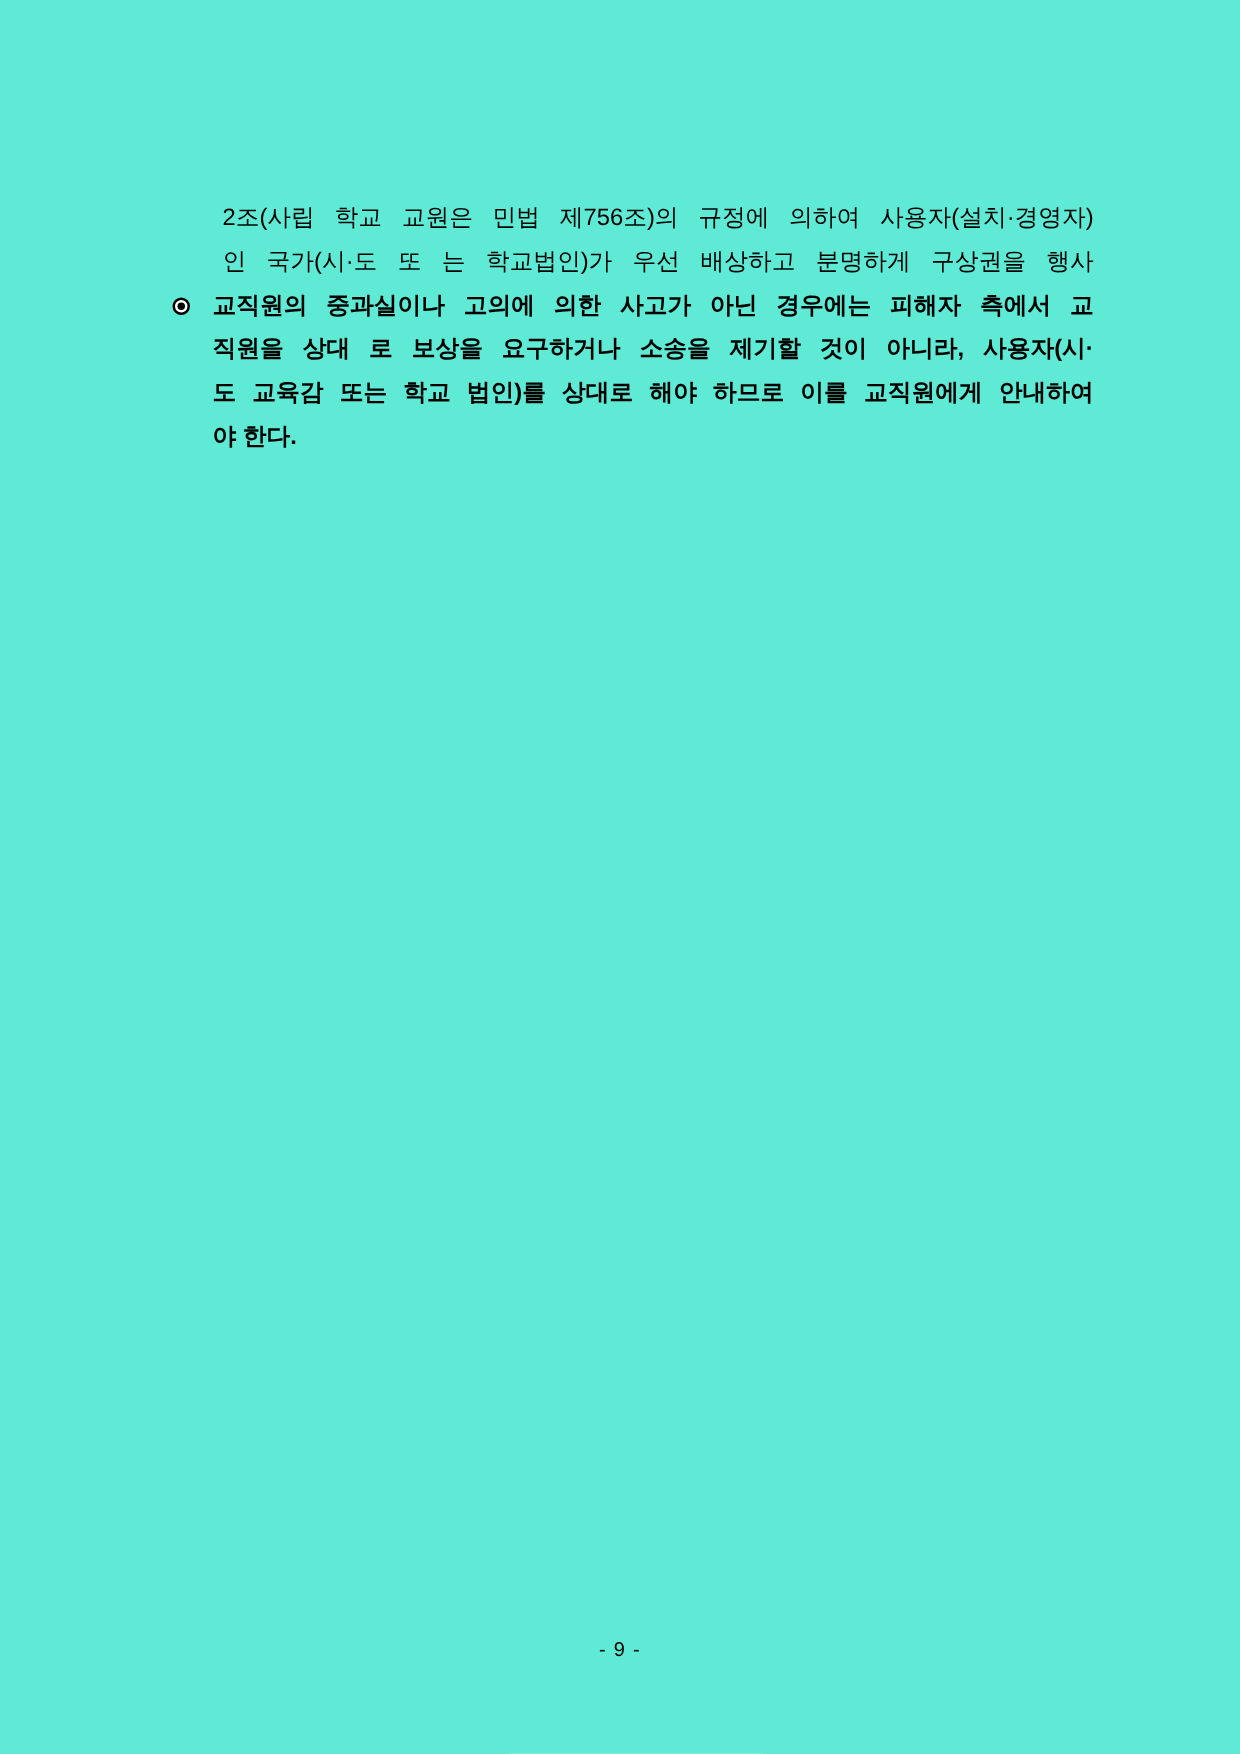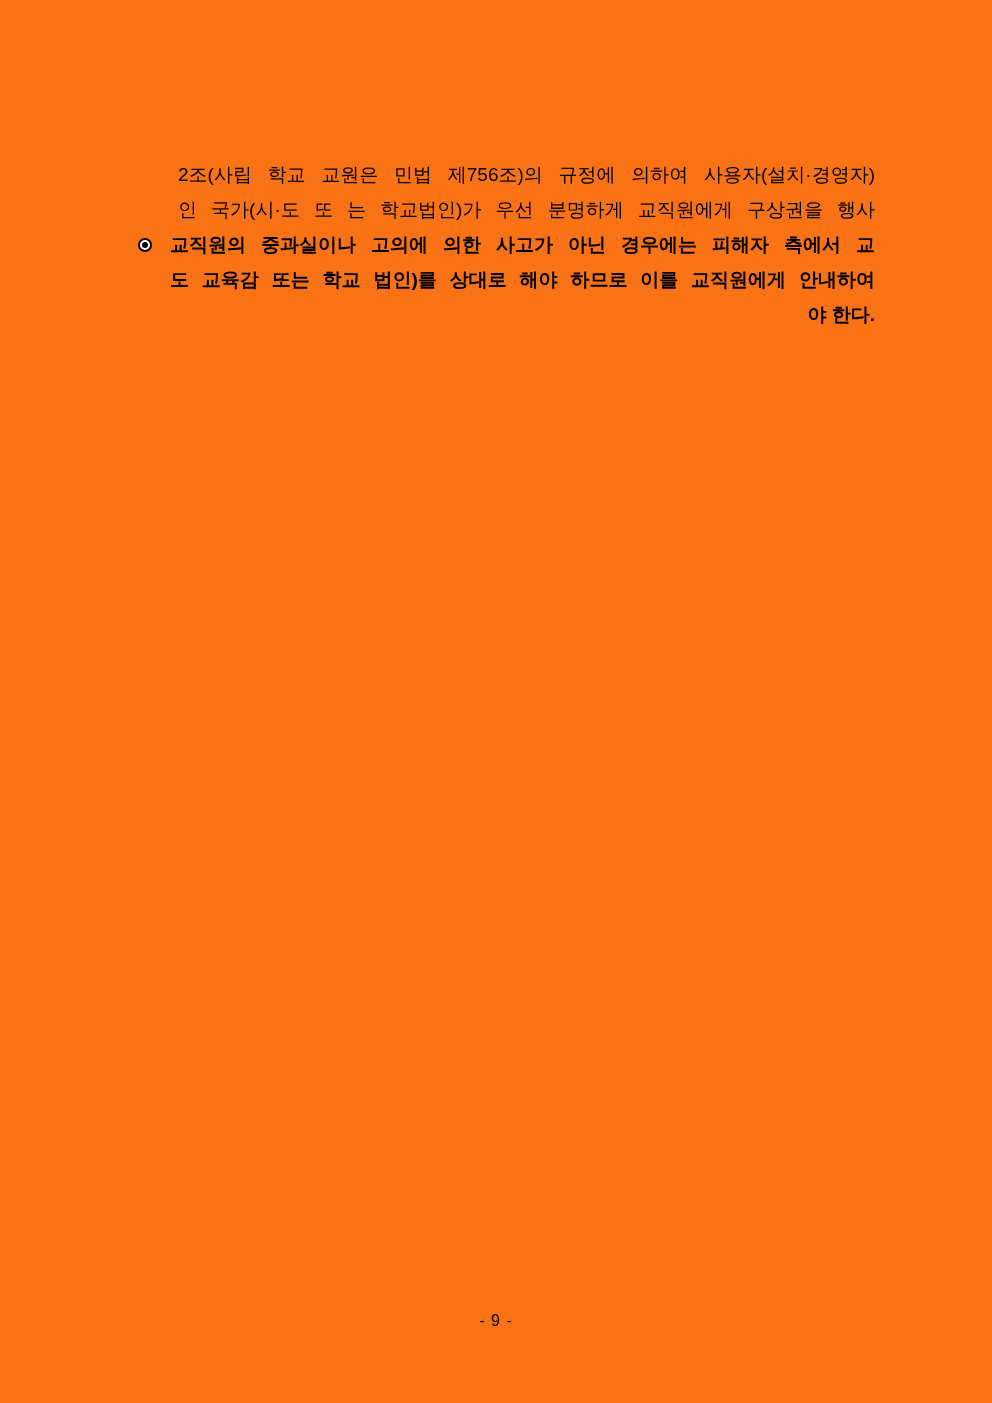--- a/index.html
+++ b/index.html
@@ -14,21 +14,21 @@
     overflow: hidden;
     font-family: "Liberation Sans", "DejaVu Sans", sans-serif;
     color: #000000;
   }
   .page {
     position: absolute;
     left: 0;
     top: 0;
     width: 992px;
     height: 1403px;
-    background: #f97316;
+    background: #5eead4;
   }
   .content {
     position: absolute;
     top: 157px;
     left: 0;
     width: 100%;
   }
   .line {
     height: 35px;
     line-height: 35px;
@@ -44,21 +44,20 @@
     margin-left: 178px;
     margin-right: 117px;
   }
   .bullet-item {
     position: relative;
     font-weight: bold;
   }
   .bullet-item .line {
     margin-left: 170px;
     margin-right: 117px;
-    text-align: right;
   }
   .bullet-marker {
     position: absolute;
     left: 138px;
     top: 11px;
     width: 14px;
     height: 14px;
     box-sizing: border-box;
     border: 2px solid #000000;
     border-radius: 50%;
@@ -89,26 +88,27 @@
 </style>
 </head>
 <body>
 
 <div class="page">
 
   <main class="content">
 
     <section class="para-continuation">
       <div class="line justify">2조(사립 학교 교원은 민법 제756조)의 규정에 의하여 사용자(설치·경영자)</div>
-      <div class="line justify">인 국가(시·도 또 는 학교법인)가 우선 분명하게 교직원에게 구상권을 행사</div>
+      <div class="line justify">인 국가(시·도 또 는 학교법인)가 우선 배상하고 분명하게 구상권을 행사</div>
     </section>
 
     <section class="bullet-item">
       <span class="bullet-marker"></span>
       <div class="line justify">교직원의 중과실이나 고의에 의한 사고가 아닌 경우에는 피해자 측에서 교</div>
+      <div class="line justify">직원을 상대 로 보상을 요구하거나 소송을 제기할 것이 아니라, 사용자(시·</div>
       <div class="line justify">도 교육감 또는 학교 법인)를 상대로 해야 하므로 이를 교직원에게 안내하여</div>
       <div class="line">야 한다.</div>
     </section>
 
   </main>
 
   <footer class="page-number">- 9 -</footer>
 
 </div>
 

